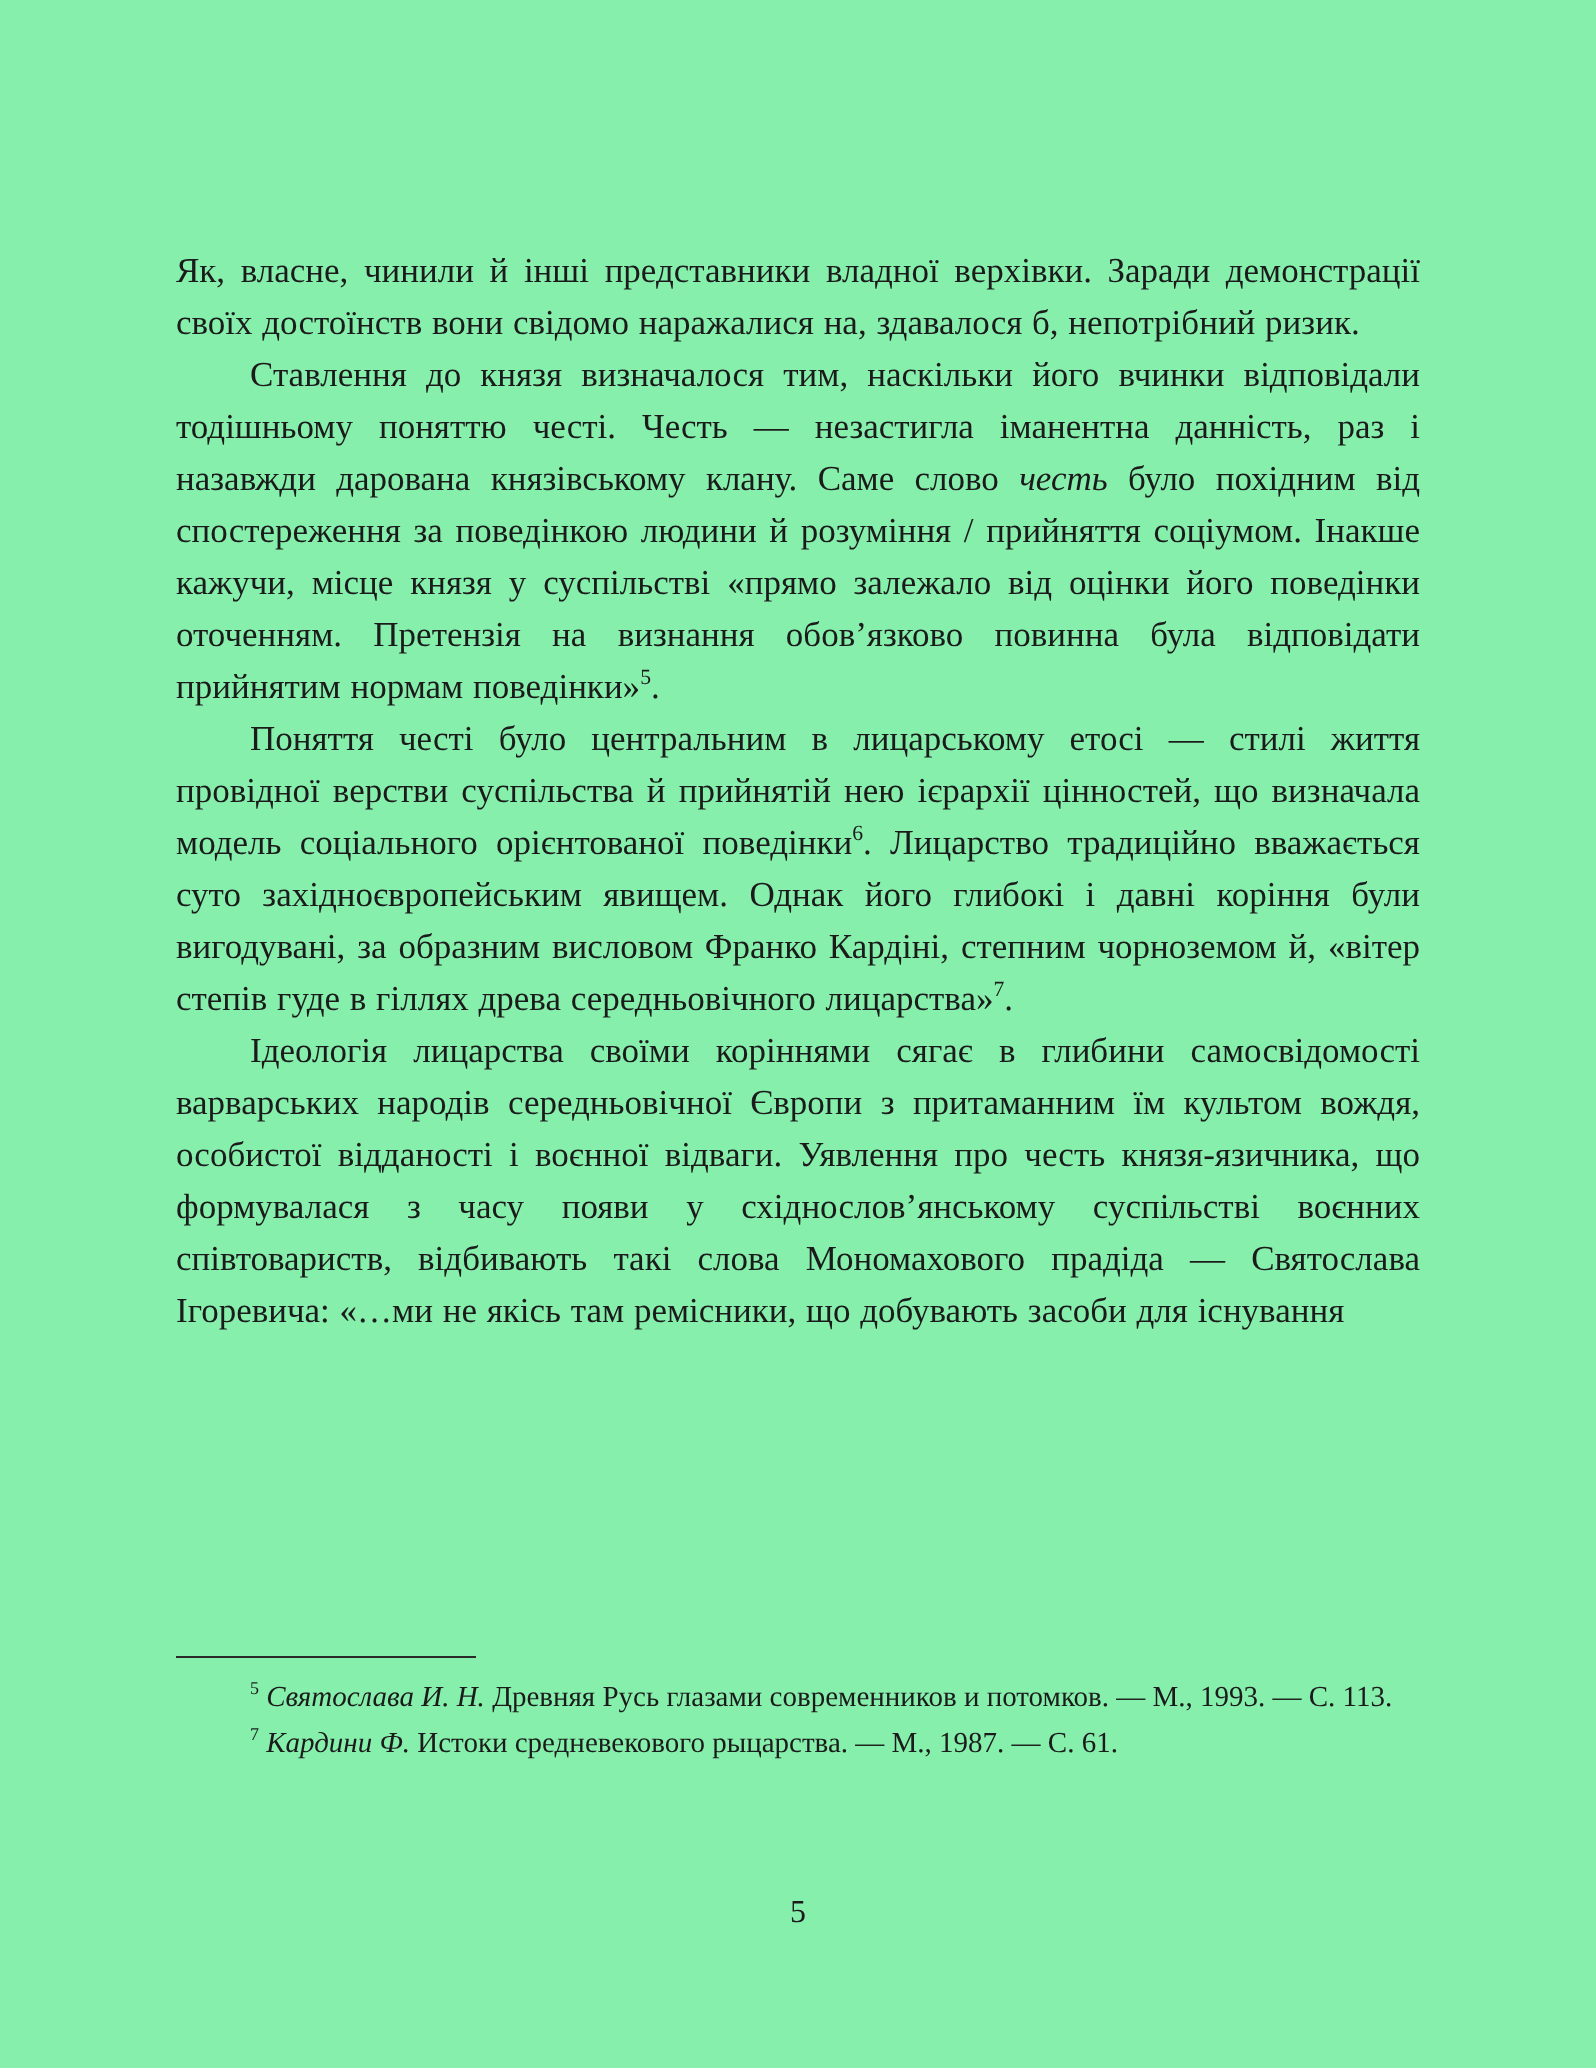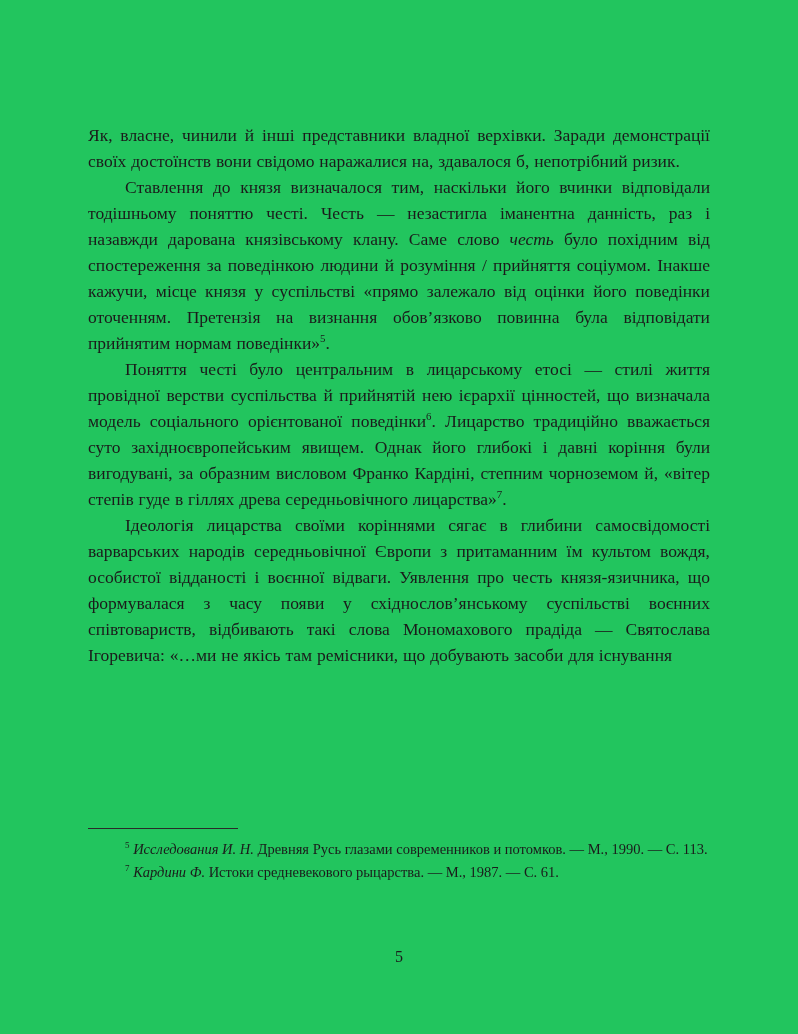--- a/index.html
+++ b/index.html
@@ -4,21 +4,21 @@
 <style>
   html, body {
     margin: 0;
     padding: 0;
     background: #ffffff;
   }
   .page {
     position: relative;
     width: 798px;
     height: 1034px;
-    background: #22c55e;
+    background: #86efac;
     box-sizing: border-box;
     font-family: "Liberation Serif", serif;
     color: #1b1b1b;
     overflow: hidden;
   }
   .body-text {
     position: absolute;
     top: 122px;
     left: 88px;
     width: 622px;
@@ -74,18 +74,18 @@
 <div class="page">
   <div class="body-text">
       <p class="no-indent"><span>Як, власне, чинили й інші представники владної верхівки. Заради демонстрації своїх достоїнств вони свідомо наражалися на, здавалося б, непотрібний ризик.</span></p>
       <p><span>Ставлення до князя визначалося тим, наскільки його вчинки відповідали тодішньому поняттю честі. Честь — незастигла іманентна данність, раз і назавжди дарована князівському клану. Саме слово </span><i>честь</i><span> було похідним від спостереження за поведінкою людини й розуміння / прийняття соціумом. Інакше кажучи, місце князя у суспільстві «прямо залежало від оцінки його поведінки оточенням. Претензія на визнання обов’язково повинна була відповідати прийнятим нормам поведінки»</span><sup class="fnref">5</sup><span>.</span></p>
       <p><span>Поняття честі було центральним в лицарському етосі — стилі життя провідної верстви суспільства й прийнятій нею ієрархії цінностей, що визначала модель соціального орієнтованої поведінки</span><sup class="fnref">6</sup><span>. Лицарство традиційно вважається суто західноєвропейським явищем. Однак його глибокі і давні коріння були вигодувані, за образним висловом Франко Кардіні, степним чорноземом й, «вітер степів гуде в гіллях древа середньовічного лицарства»</span><sup class="fnref">7</sup><span>.</span></p>
       <p><span>Ідеологія лицарства своїми коріннями сягає в глибини самосвідомості варварських народів середньовічної Європи з притаманним їм культом вождя, особистої відданості і воєнної відваги. Уявлення про честь князя-язичника, що формувалася з часу появи у східнослов’янському суспільстві воєнних співтовариств, відбивають такі слова Мономахового прадіда — Святослава Ігоревича: «…ми не якісь там ремісники, що добувають засоби для існування</span></p>
     </div>
   <div class="footnote-block">
     <div class="fn-sep"></div>
     <div class="footnotes">
-        <p><sup class="fnref">5</sup>&nbsp;<i>Исследования И. Н.</i><span> Древняя Русь глазами современников и потомков. — М., 1990. — С. 113.</span></p>
+        <p><sup class="fnref">5</sup>&nbsp;<i>Святослава И. Н.</i><span> Древняя Русь глазами современников и потомков. — М., 1993. — С. 113.</span></p>
         <p><sup class="fnref">7</sup>&nbsp;<i>Кардини Ф.</i><span> Истоки средневекового рыцарства. — М., 1987. — С. 61.</span></p>
       </div>
   </div>
   <div class="page-number">5</div>
 </div>
 
 </body></html>

